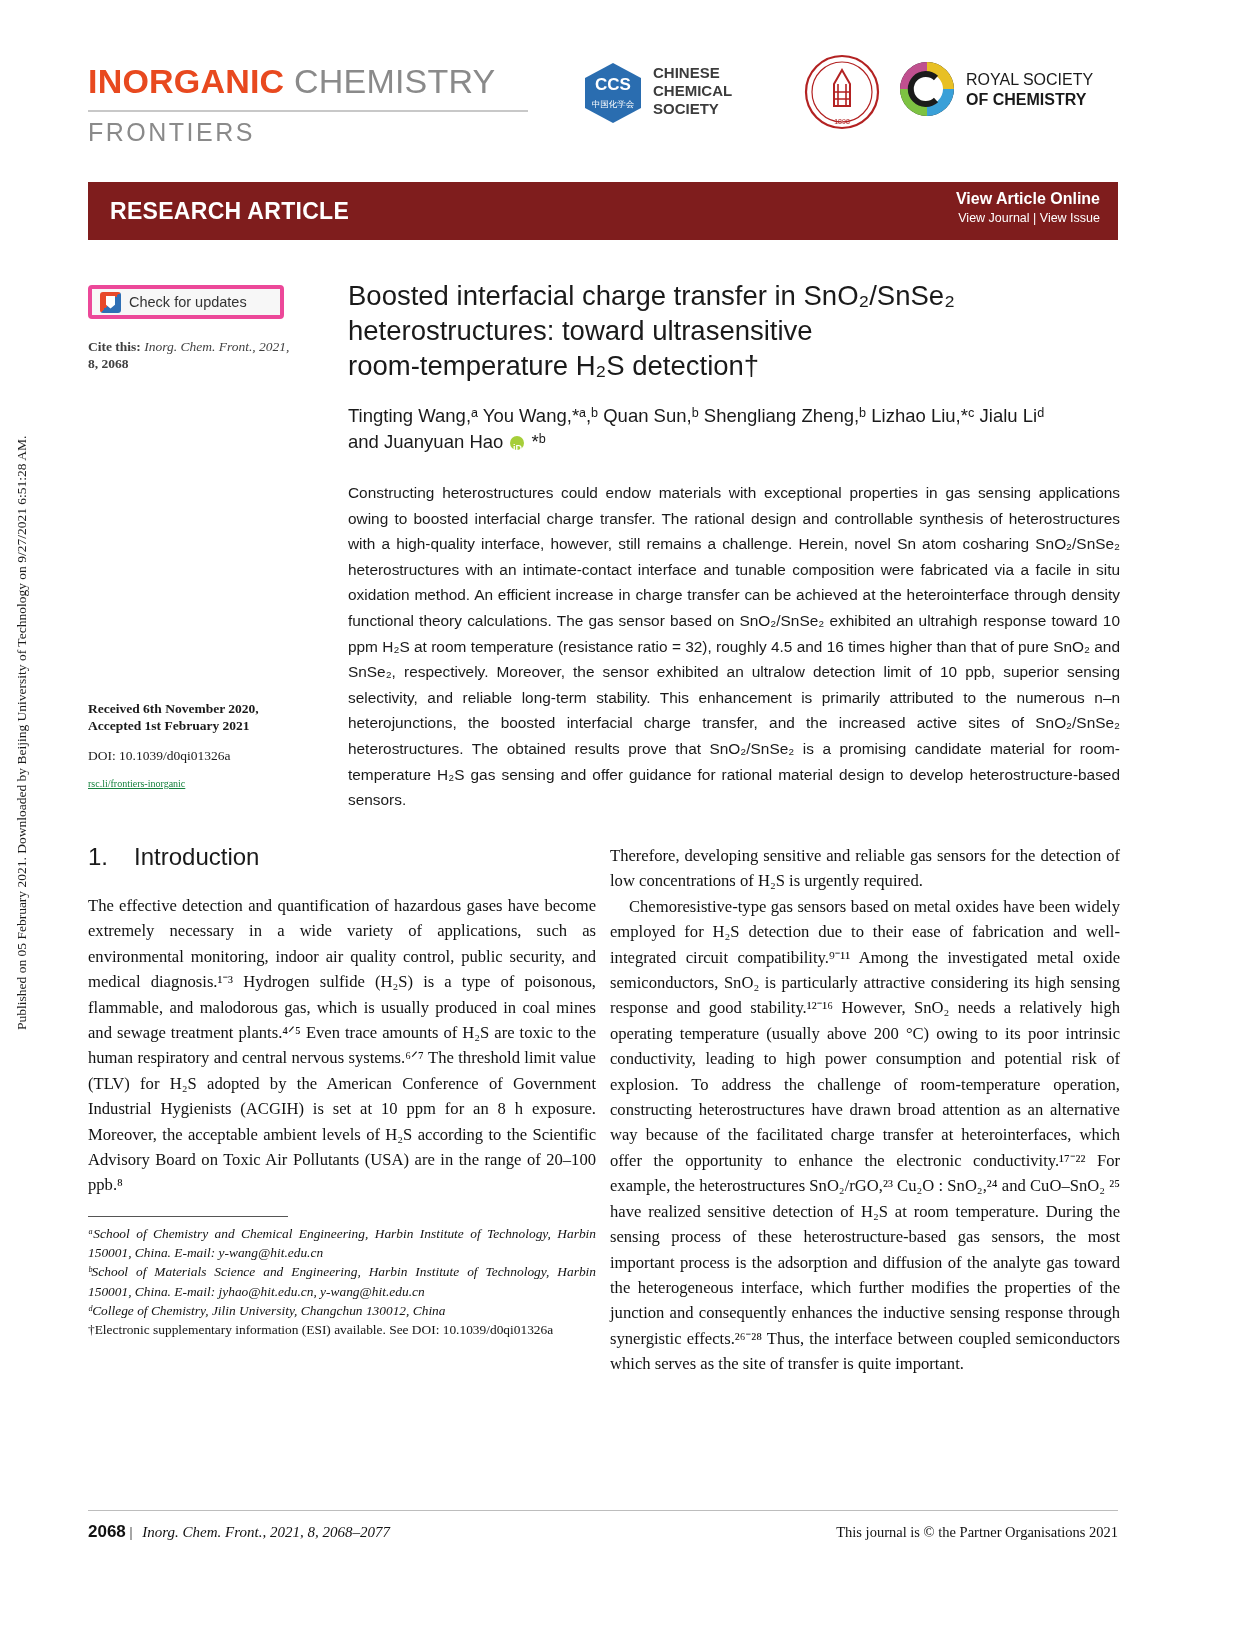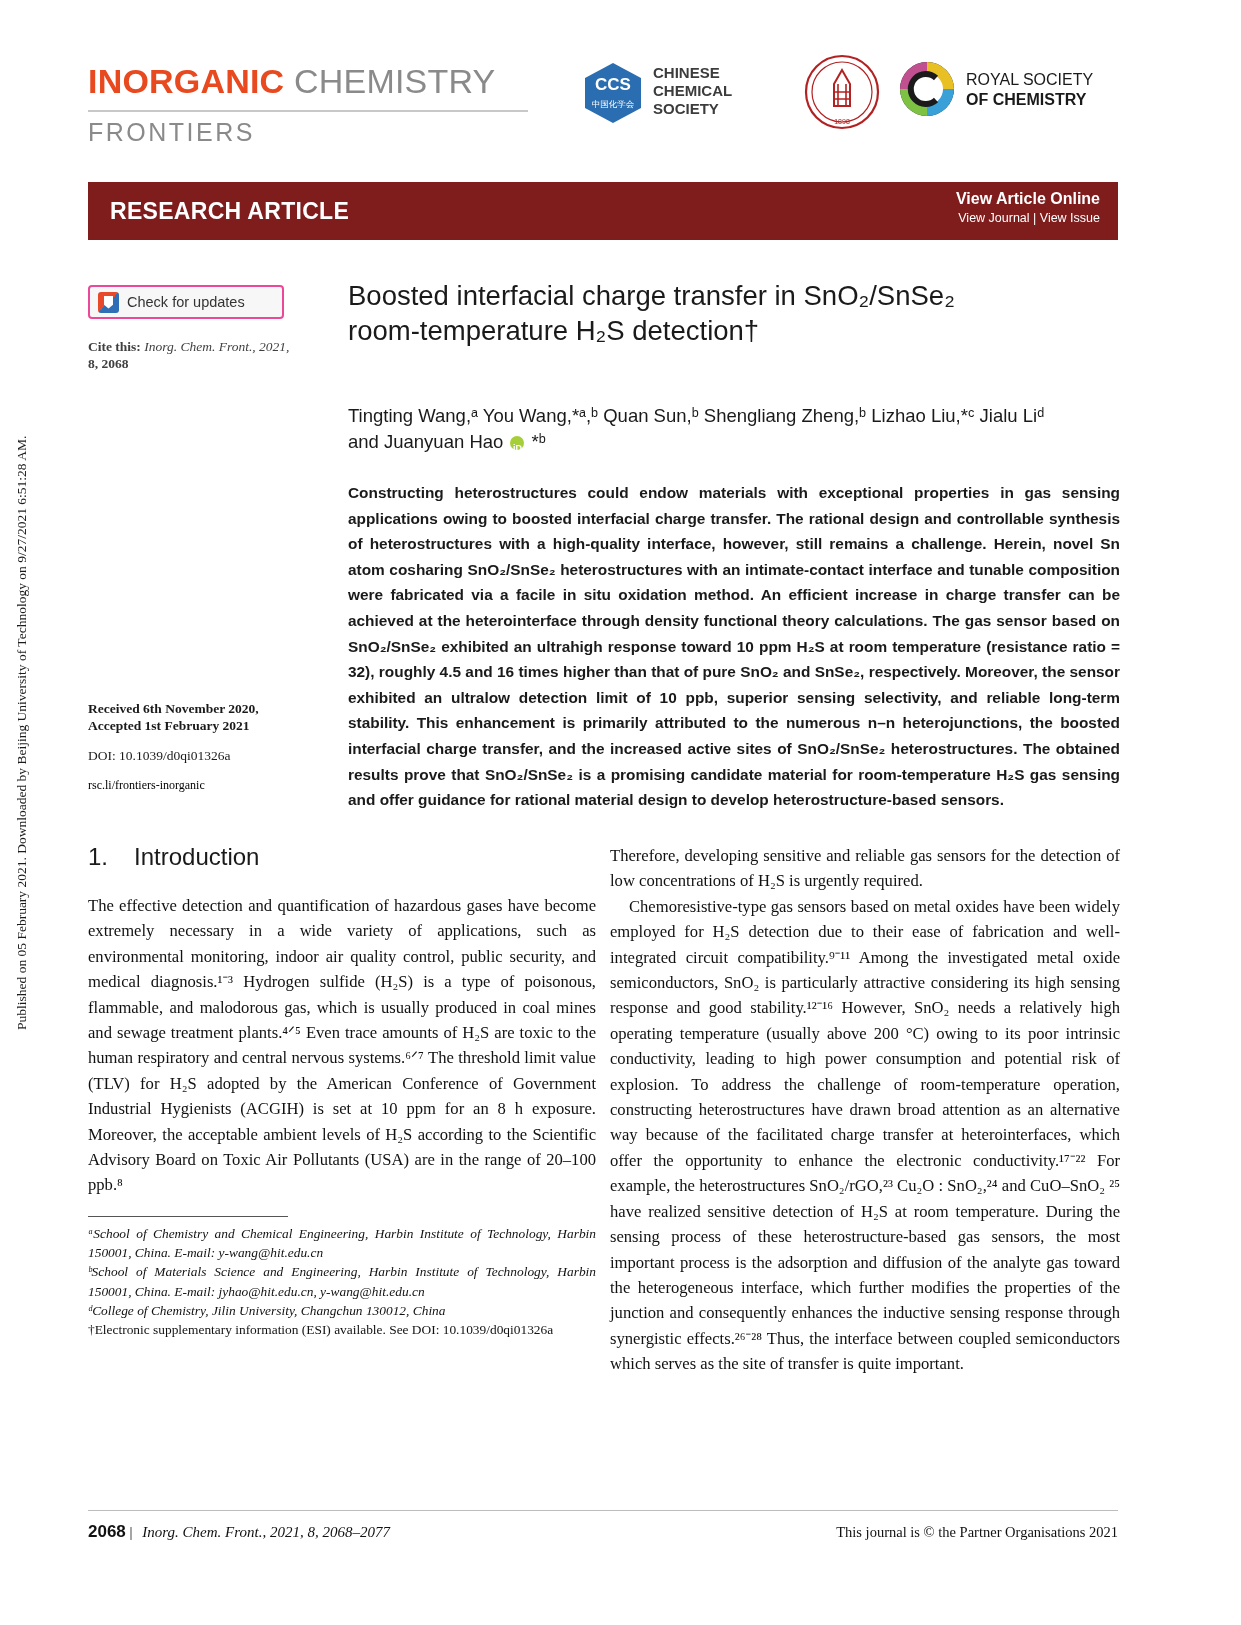--- a/index.html
+++ b/index.html
@@ -169,21 +169,21 @@
     margin-top: 3px;
   }
 
   
   .check-updates {
     position: absolute;
     left: 88px;
     top: 285px;
     width: 196px;
     height: 34px;
-    border: 2px solid #ec4899;
+    border: 4px solid #ec4899;
     border-radius: 4px;
     background: #f7f7f7;
     display: flex;
     align-items: center;
     gap: 8px;
     padding-left: 8px;
     box-sizing: border-box;
   }
   .check-updates .cu-icon {
     width: 21px;
@@ -234,22 +234,23 @@
     top: 748px;
     width: 240px;
     font-size: 13.5px;
     color: #1a1a1a;
   }
   .rsclink {
     position: absolute;
     left: 88px;
     top: 778px;
     width: 240px;
-    font-size: 12px;
-    color: #000000;
+    font-size: 10px;
+    color: #15803d;
+    text-decoration: underline;
   }
 
   
   .title {
     position: absolute;
     left: 348px;
     top: 278px;
     width: 772px;
     font-family: "Liberation Sans", sans-serif;
     font-size: 27.5px;
@@ -291,21 +292,20 @@
   .abstract {
     position: absolute;
     left: 348px;
     top: 480px;
     width: 772px;
     font-family: "Liberation Sans", sans-serif;
     font-size: 15.4px;
     line-height: 25.6px;
     color: #1a1a1a;
     text-align: justify;
-    font-weight: bold;
   }
 
   
   .sec-heading {
     position: absolute;
     left: 88px;
     top: 843px;
     font-family: "Liberation Sans", sans-serif;
     font-size: 24px;
     color: #1a1a1a;
@@ -465,20 +465,21 @@
 
   <div class="received">
     <div>Received 6th November 2020,</div>
     <div>Accepted 1st February 2021</div>
   </div>
   <div class="doi">DOI: 10.1039/d0qi01326a</div>
   <div class="rsclink">rsc.li/frontiers-inorganic</div>
 
   <div class="title">
     <div>Boosted interfacial charge transfer in SnO₂/SnSe₂</div>
+    <div>heterostructures: toward ultrasensitive</div>
     <div>room-temperature H₂S detection†</div>
   </div>
 
   <div class="authors">
     <div>Tingting Wang,ᵃ You Wang,*ᵃ,ᵇ Quan Sun,ᵇ Shengliang Zheng,ᵇ Lizhao Liu,*ᶜ Jialu Liᵈ</div>
     <div>
       <span>and Juanyuan Hao</span>
       <span class="orcid"></span>
       <span>*ᵇ</span>
     </div>

